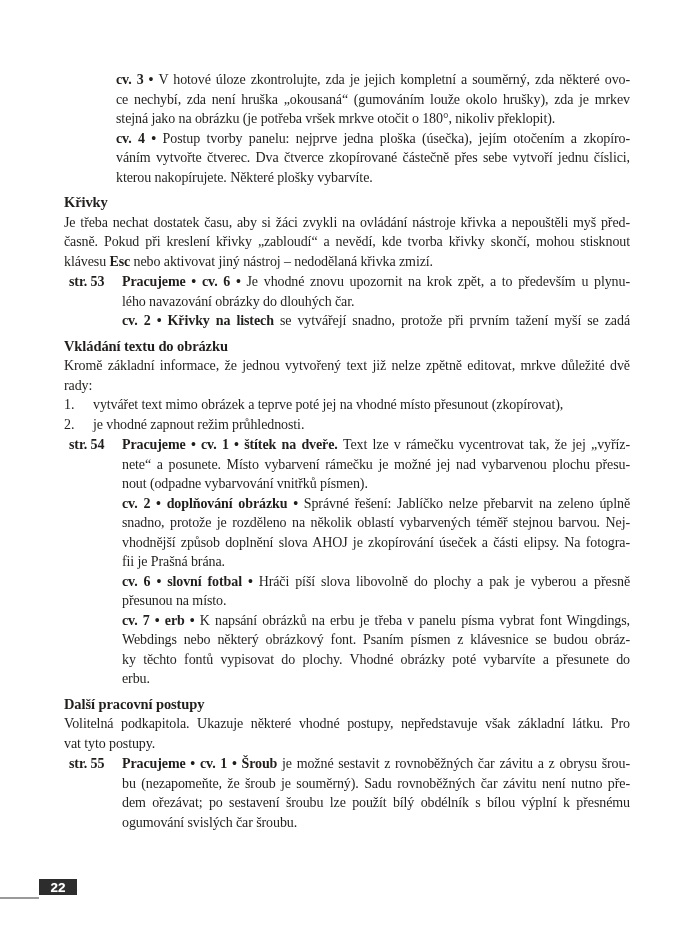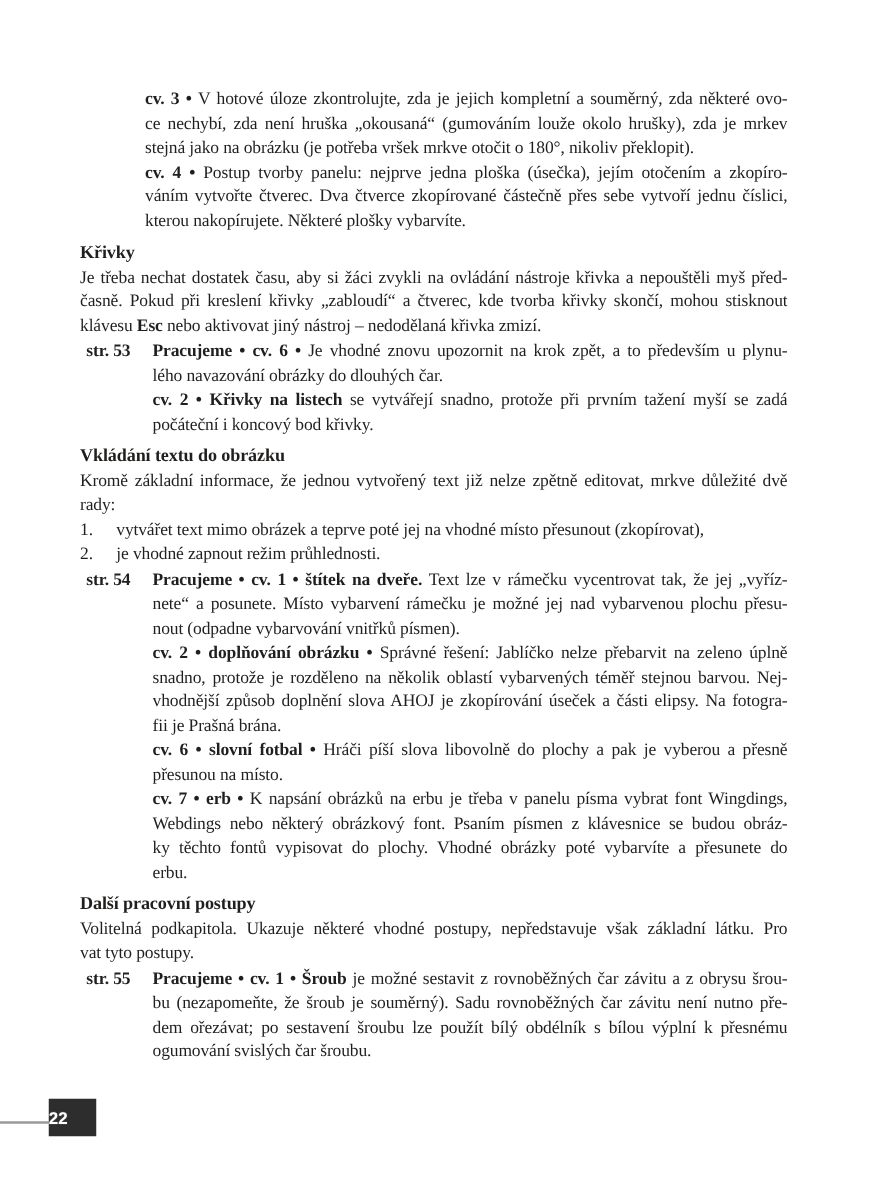--- a/index.html
+++ b/index.html
@@ -17,24 +17,24 @@
   .b { font-weight:bold; }
   .heading { font-weight:bold; font-size:14.5px; margin-top:6px; height:19.5px; }
   .exercises { padding-left:52px; }
   .str-block { position:relative; margin-top:1px; }
   .str-label { position:absolute; left:5px; top:0; font-weight:bold; white-space:nowrap; }
   .str-content { margin-left:58px; }
   .num-list .list-item { height:19.5px; overflow:hidden; }
   .num { display:inline-block; width:29px; }
   .footer-rule { position:absolute; left:0; top:897px; width:39px; height:2px; background:var(--rule-color,#9a9a9a); }
   .page-badge {
-    position:absolute; left:39px; top:879px; width:38px; height:30px;
+    position:absolute; left:39px; top:879px; width:38px; height:16px;
     background:var(--badge-color,#2d2d2d); color:#ffffff;
     font-family:"Liberation Sans", sans-serif; font-weight:bold; font-size:13.5px;
-    display:flex; align-items:center; justify-content:flex-start;
+    display:flex; align-items:center; justify-content:center;
     text-shadow:0 0 1px rgba(255,255,255,0.45);
   }
 </style>
 </head>
 <body>
 
 <div class="page">
   <div class="content">
       <div class="exercises">
         <div class="para">
@@ -44,33 +44,32 @@
         </div>
         <div class="para">
           <div class="line"><span class="b">cv. 4 • </span><span>Postup tvorby panelu: nejprve jedna ploška (úsečka), jejím otočením a zkopíro-</span></div>
           <div class="line"><span>váním vytvořte čtverec. Dva čtverce zkopírované částečně přes sebe vytvoří jednu číslici,</span></div>
           <div class="line last"><span>kterou nakopírujete. Některé plošky vybarvíte.</span></div>
         </div>
       </div>
       <div class="heading">Křivky</div>
       <div class="para body">
         <div class="line"><span>Je třeba nechat dostatek času, aby si žáci zvykli na ovládání nástroje křivka a nepouštěli myš před-</span></div>
-        <div class="line"><span>časně. Pokud při kreslení křivky „zabloudí“ a čtverec, kde tvorba křivky skončí, mohou stisknout</span></div>
+        <div class="line"><span>časně. Pokud při kreslení křivky „zabloudí“ a nevědí, kde tvorba křivky skončí, mohou stisknout</span></div>
         <div class="line last"><span>klávesu </span><span class="b">Esc</span><span> nebo aktivovat jiný nástroj – nedodělaná křivka zmizí.</span></div>
       </div>
       <div class="str-block">
         <div class="str-label">str. 53</div>
         <div class="str-content">
           <div class="para">
             <div class="line"><span class="b">Pracujeme • cv. 6 • </span><span>Je vhodné znovu upozornit na krok zpět, a to především u plynu-</span></div>
             <div class="line last"><span>lého navazování obrázky do dlouhých čar.</span></div>
           </div>
           <div class="para">
             <div class="line"><span class="b">cv. 2 • Křivky na listech</span><span> se vytvářejí snadno, protože při prvním tažení myší se zadá</span></div>
-            <div class="line last"><span>počáteční i koncový bod křivky.</span></div>
           </div>
         </div>
       </div>
       <div class="heading">Vkládání textu do obrázku</div>
       <div class="para body">
         <div class="line"><span>Kromě základní informace, že jednou vytvořený text již nelze zpětně editovat, mrkve důležité dvě</span></div>
         <div class="line last"><span>rady:</span></div>
       </div>
       <div class="num-list">
         <div class="list-item"><span class="num">1.</span><span>vytvářet text mimo obrázek a teprve poté jej na vhodné místo přesunout (zkopírovat),</span></div>

